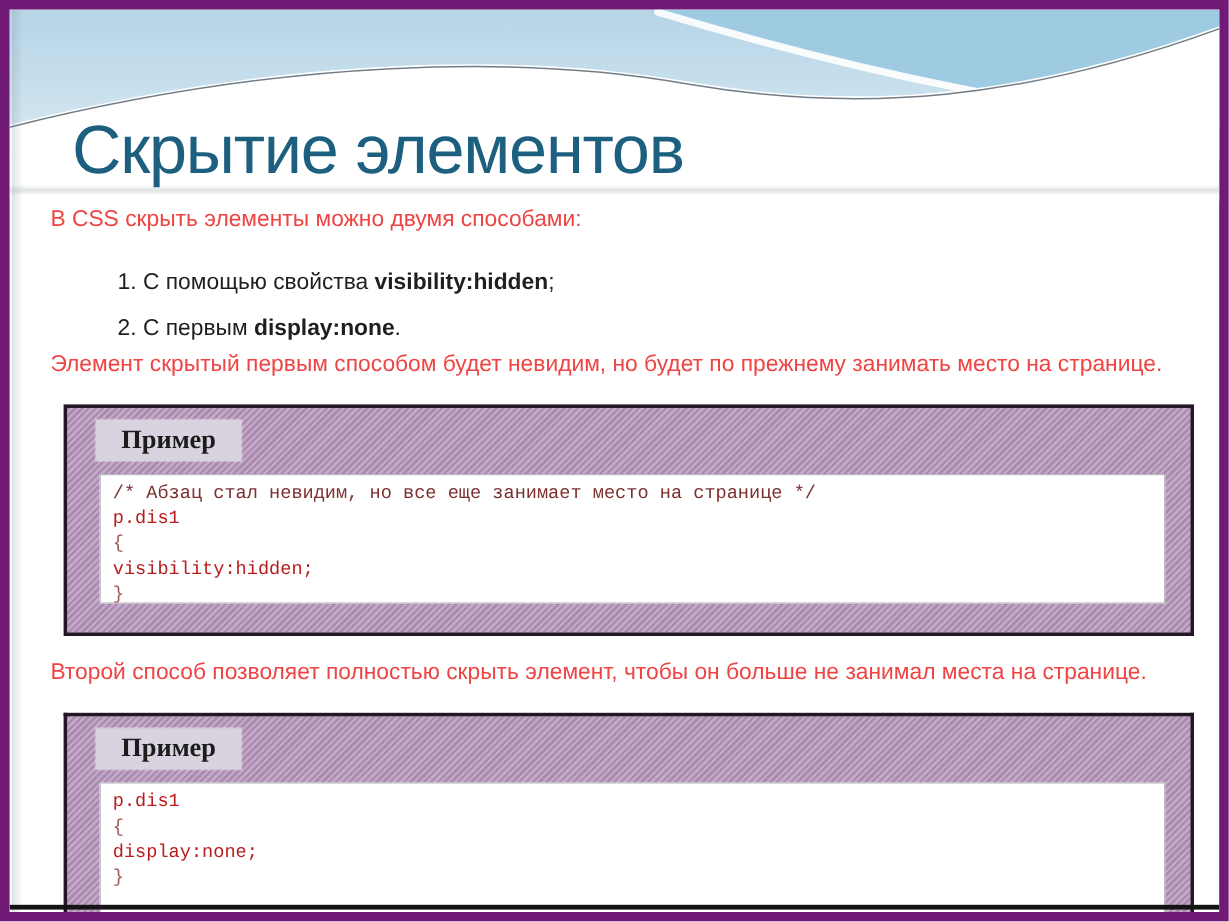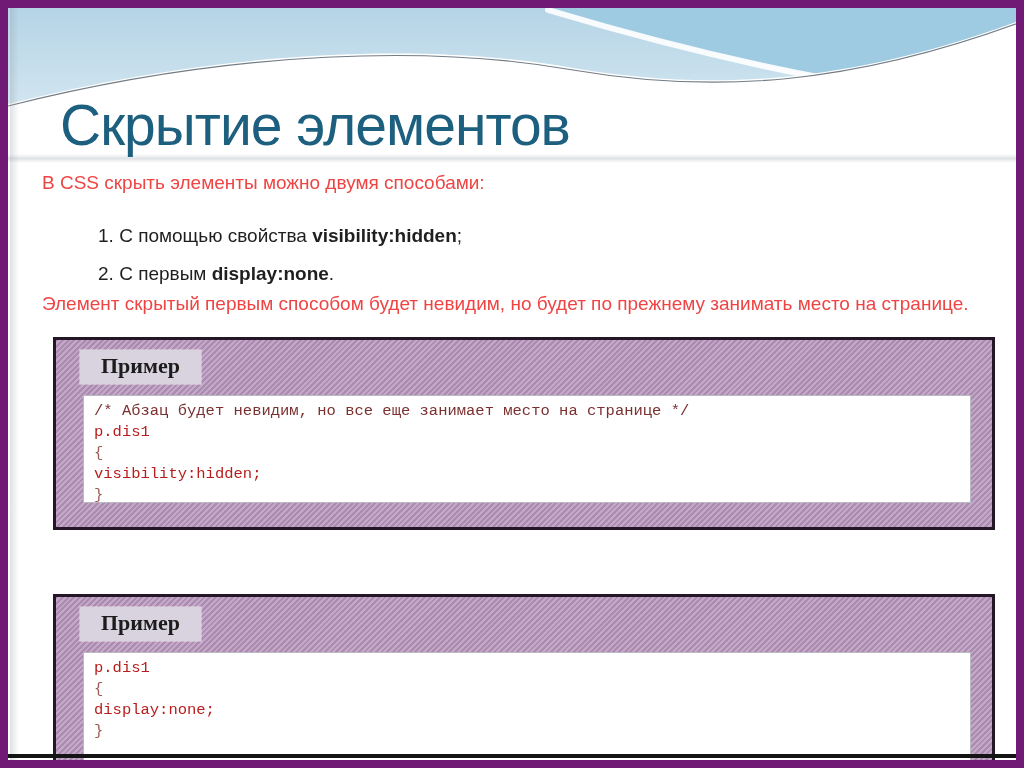--- a/index.html
+++ b/index.html
@@ -109,28 +109,29 @@
 
   <p class="list-item list-item-1"><span>1.</span><span> С помощью свойства </span><b>visibility:hidden</b><span>;</span></p>
 
   <p class="list-item list-item-2"><span>2.</span><span> С первым </span><b>display:none</b><span>.</span></p>
 
   <p class="body-text para-visibility">Элемент скрытый первым способом будет невидим, но будет по прежнему занимать место на странице.</p>
 
   <div class="example-box example-box-1">
     <div class="example-label">Пример</div>
     <div class="code-area">
-      <div class="code-line comment">/* Абзац будет невидим, но все еще занимает место на странице */</div>
+      <div class="code-line comment">/* Абзац стал невидим, но все еще занимает место на странице */</div>
       <div class="code-line code">p.dis1</div>
       <div class="code-line brace">{</div>
       <div class="code-line code">visibility:hidden;</div>
       <div class="code-line brace">}</div>
     </div>
   </div>
 
+  <p class="body-text para-display">Второй способ позволяет полностью скрыть элемент, чтобы он больше не занимал места на странице.</p>
 
   <div class="example-box example-box-2">
     <div class="example-label">Пример</div>
     <div class="code-area">
       <div class="code-line code">p.dis1</div>
       <div class="code-line brace">{</div>
       <div class="code-line code">display:none;</div>
       <div class="code-line brace">}</div>
     </div>
   </div>

